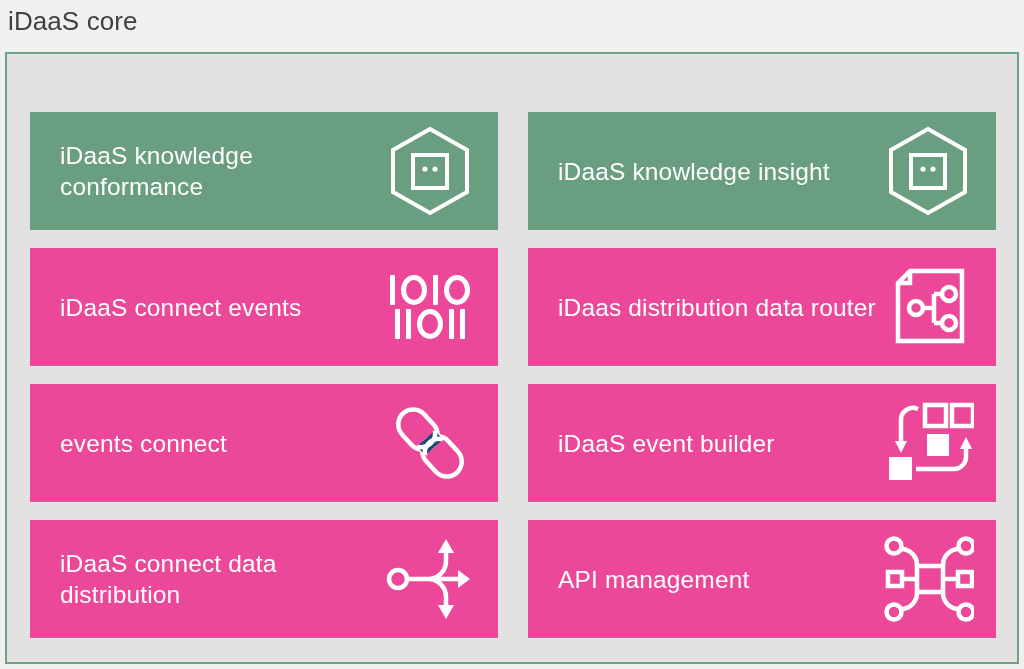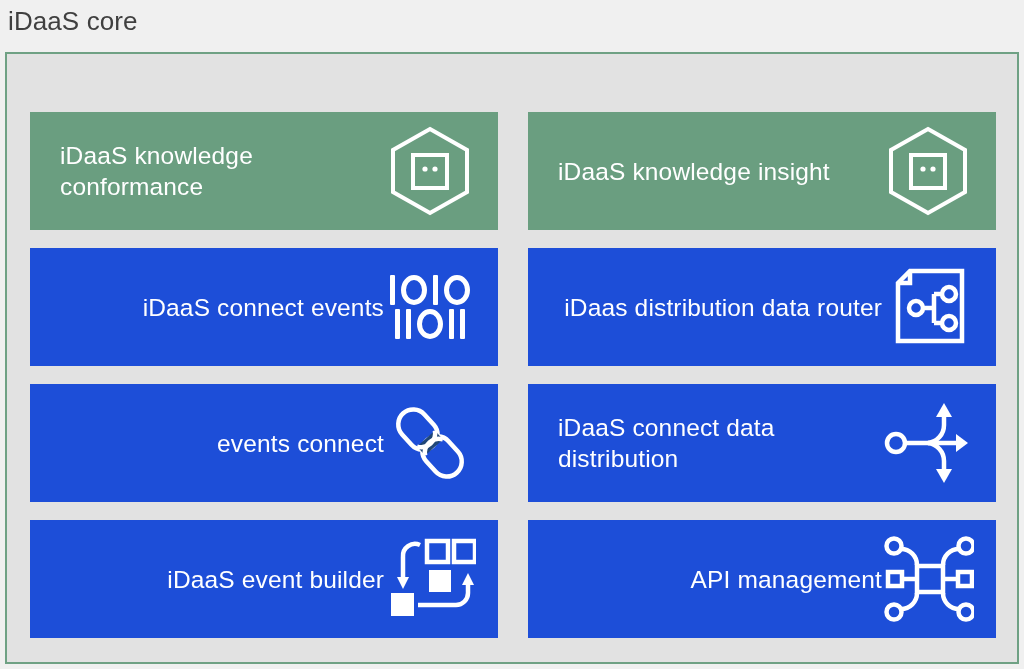--- a/index.html
+++ b/index.html
@@ -53,21 +53,21 @@
   .card {
     position: relative;
     box-sizing: border-box;
     display: flex;
     align-items: center;
     justify-content: space-between;
     padding: 0 22px 0 30px;
     overflow: hidden;
   }
   .card.green { background: #6a9e80; }
-  .card.blue  { background: #1d4ed8; justify-content: flex-end; }
+  .card.blue  { background: #ec4899; }
   .card-label {
     color: #ffffff;
     font-size: 24.5px;
     line-height: 31px;
     letter-spacing: 0.15px;
     max-width: 330px;
     font-weight: 400;
   }
   .card-icon {
     flex: 0 0 auto;
@@ -177,51 +177,51 @@
         <div class="card-label">events connect</div>
         <div class="card-icon">
           <svg width="92" height="92" viewBox="0 0 92 92">
             <g transform="rotate(-42 46 46)">
               <rect x="31" y="6" width="30" height="44" rx="15" ry="15" fill="none" stroke="#ffffff" stroke-width="4.5"></rect>
               <rect x="31" y="42" width="30" height="44" rx="15" ry="15" fill="none" stroke="#ffffff" stroke-width="4.5"></rect>
               <rect x="34" y="40" width="24" height="12" fill="#1f4677"></rect>
               <path d="M34 40 A14 14 0 0 0 58 40" fill="none" stroke="#ffffff" stroke-width="4.5"></path>
               <path d="M34 52 A14 14 0 0 1 58 52" fill="none" stroke="#ffffff" stroke-width="4.5"></path>
             </g>
-          </svg>
-        </div>
-      </div>
-
-      <div class="card blue">
-        <div class="card-label">iDaaS connect data distribution</div>
-        <div class="card-icon">
-          <svg width="92" height="88" viewBox="0 0 92 88">
-            <circle cx="14" cy="44" r="9" fill="none" stroke="#ffffff" stroke-width="4.5"></circle>
-            <path d="M23 44 L82 44" fill="none" stroke="#ffffff" stroke-width="4.5"></path>
-            <path d="M74 35 L86 44 L74 53 Z" fill="#ffffff"></path>
-            <path d="M46 44 A18 18 0 0 0 62 26 L62 16" fill="none" stroke="#ffffff" stroke-width="4.5"></path>
-            <path d="M54 18 L62 4 L70 18 Z" fill="#ffffff"></path>
-            <path d="M46 44 A18 18 0 0 1 62 62 L62 72" fill="none" stroke="#ffffff" stroke-width="4.5"></path>
-            <path d="M54 70 L62 84 L70 70 Z" fill="#ffffff"></path>
           </svg>
         </div>
       </div>
 
       <div class="card blue">
         <div class="card-label">iDaaS event builder</div>
         <div class="card-icon">
           <svg width="92" height="88" viewBox="0 0 92 88">
             <rect x="43" y="6" width="21" height="21" fill="none" stroke="#ffffff" stroke-width="4.5"></rect>
             <rect x="70" y="6" width="21" height="21" fill="none" stroke="#ffffff" stroke-width="4.5"></rect>
             <rect x="45" y="35" width="22" height="22" fill="#ffffff"></rect>
             <rect x="7" y="58" width="23" height="23" fill="#ffffff"></rect>
             <path d="M36 10 A12 12 0 0 0 19 22 L19 46" fill="none" stroke="#ffffff" stroke-width="4.5"></path>
             <path d="M13 42 L19 54 L25 42 Z" fill="#ffffff"></path>
             <path d="M34 70 L72 70 A12 12 0 0 0 84 58 L84 48" fill="none" stroke="#ffffff" stroke-width="4.5"></path>
             <path d="M78 50 L84 38 L90 50 Z" fill="#ffffff"></path>
+          </svg>
+        </div>
+      </div>
+
+      <div class="card blue">
+        <div class="card-label">iDaaS connect data distribution</div>
+        <div class="card-icon">
+          <svg width="92" height="88" viewBox="0 0 92 88">
+            <circle cx="14" cy="44" r="9" fill="none" stroke="#ffffff" stroke-width="4.5"></circle>
+            <path d="M23 44 L82 44" fill="none" stroke="#ffffff" stroke-width="4.5"></path>
+            <path d="M74 35 L86 44 L74 53 Z" fill="#ffffff"></path>
+            <path d="M46 44 A18 18 0 0 0 62 26 L62 16" fill="none" stroke="#ffffff" stroke-width="4.5"></path>
+            <path d="M54 18 L62 4 L70 18 Z" fill="#ffffff"></path>
+            <path d="M46 44 A18 18 0 0 1 62 62 L62 72" fill="none" stroke="#ffffff" stroke-width="4.5"></path>
+            <path d="M54 70 L62 84 L70 70 Z" fill="#ffffff"></path>
           </svg>
         </div>
       </div>
 
       <div class="card blue">
         <div class="card-label">API management</div>
         <div class="card-icon">
           <svg width="92" height="88" viewBox="0 0 92 88">
             <rect x="35" y="31" width="26" height="26" fill="none" stroke="#ffffff" stroke-width="4.5"></rect>
             <rect x="6" y="37" width="14" height="14" fill="none" stroke="#ffffff" stroke-width="4.5"></rect>

